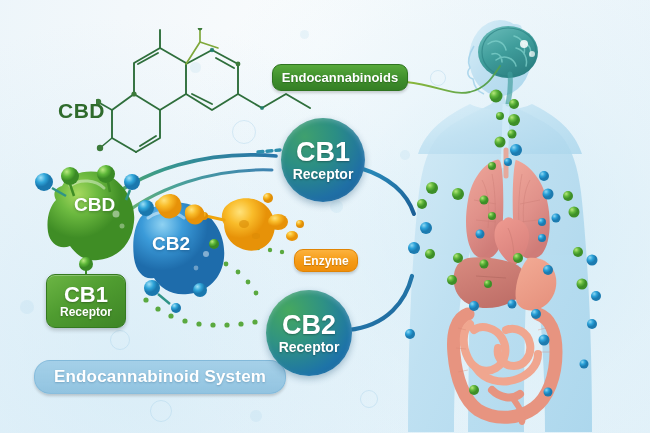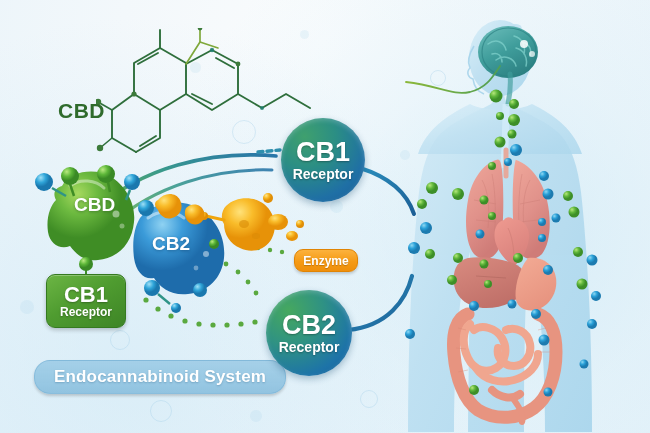--- a/index.html
+++ b/index.html
@@ -459,20 +459,21 @@
     <circle cx="146" cy="208" r="8" fill="url(#dotB2)"></circle>
     <circle cx="86" cy="264" r="7" fill="url(#dotG2)"></circle>
     <circle cx="152" cy="288" r="8" fill="url(#dotB2)"></circle>
     <path d="M158 294 L170 304" stroke="#2f9487" stroke-width="2.4" fill="none"></path>
     <circle cx="200" cy="290" r="7" fill="url(#dotB2)"></circle>
     <circle cx="214" cy="244" r="5" fill="url(#dotG2)"></circle>
     <circle cx="176" cy="308" r="5" fill="url(#dotB2)"></circle>
     <circle cx="120" cy="308" r="5" fill="url(#dotB2)"></circle>
   </svg>
 
+  <div class="pill" id="endo-pill">Endocannabinoids</div>
   <div class="pill" id="system-pill">Endocannabinoid System</div>
   <div class="pill" id="enzyme-pill">Enzyme</div>
 
   <div id="cb1-card">
     <span class="big">CB1</span>
     <span class="small">Receptor</span>
   </div>
 
   <div class="circ" id="cb1-circle">
     <span class="big">CB1</span>

